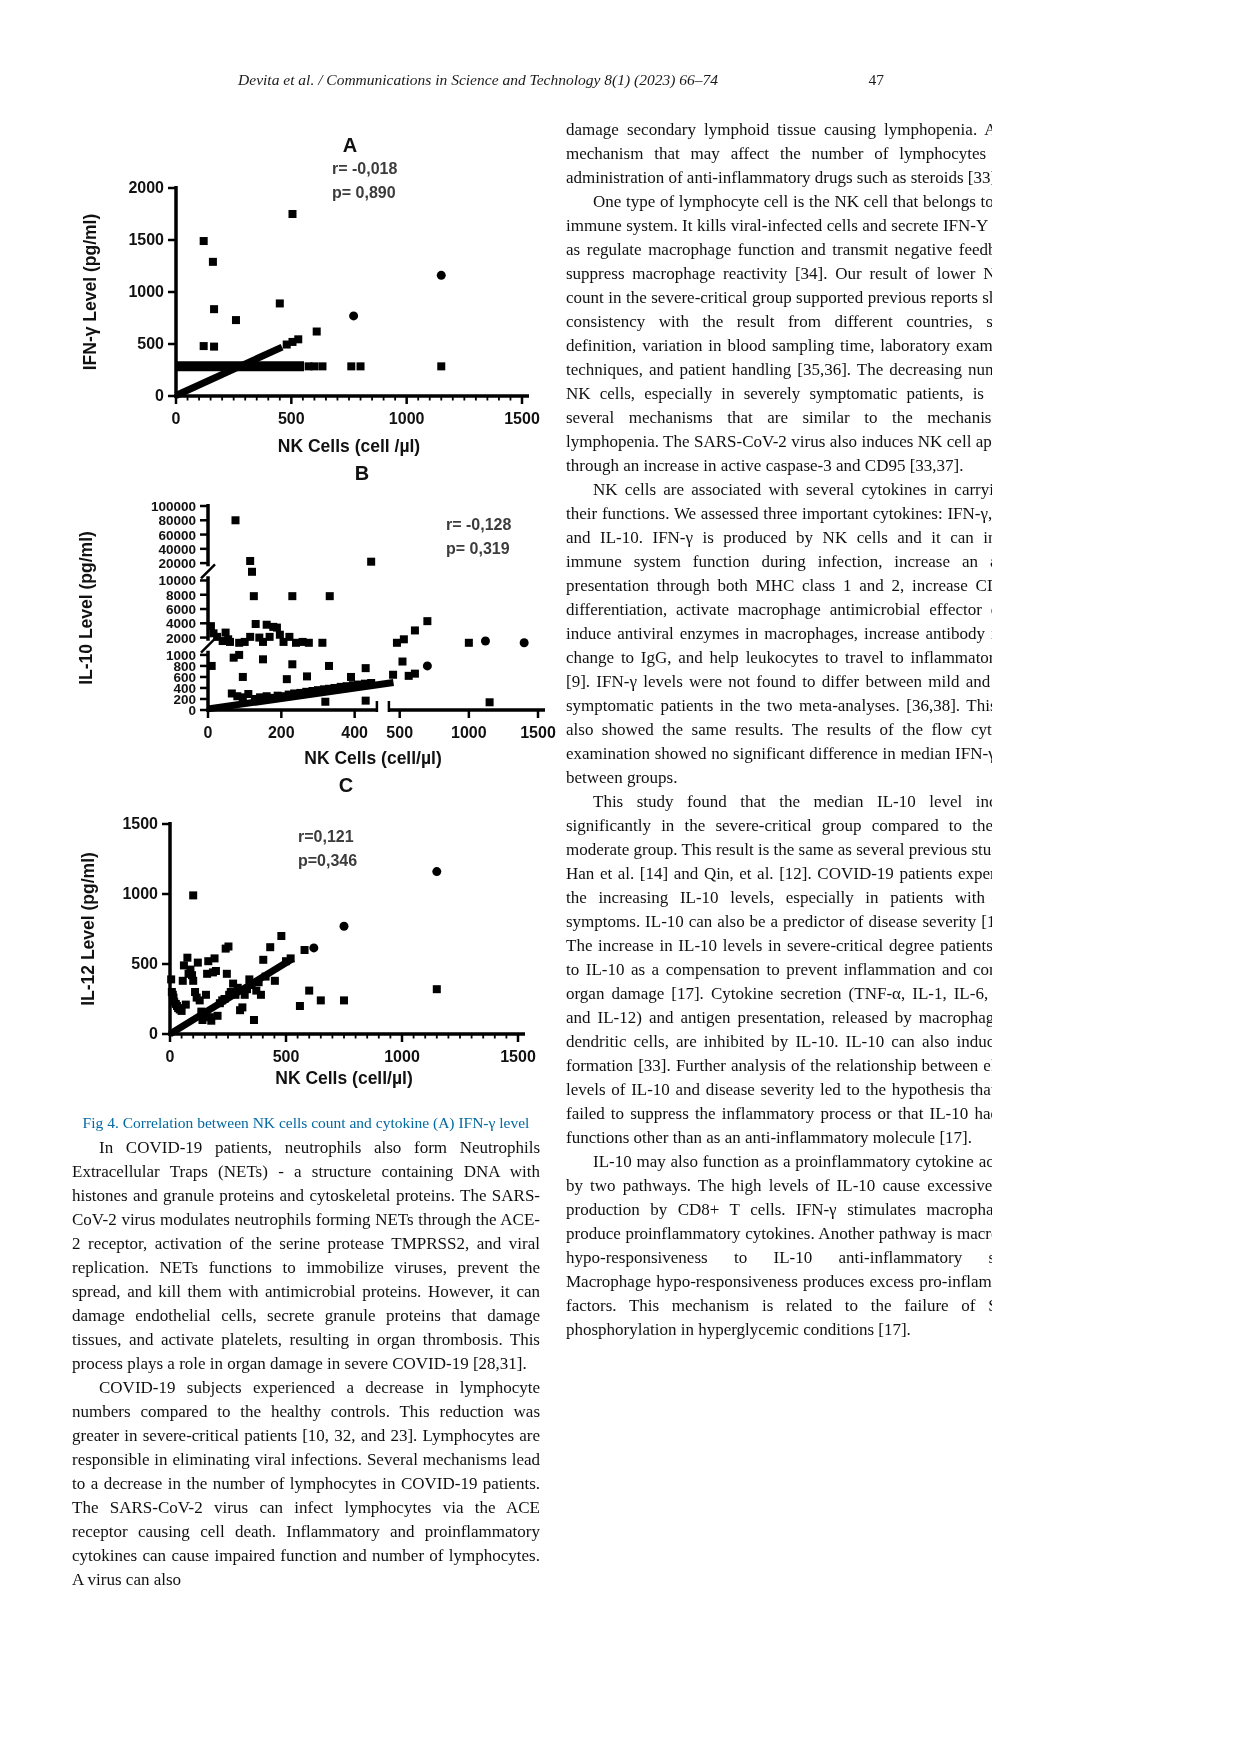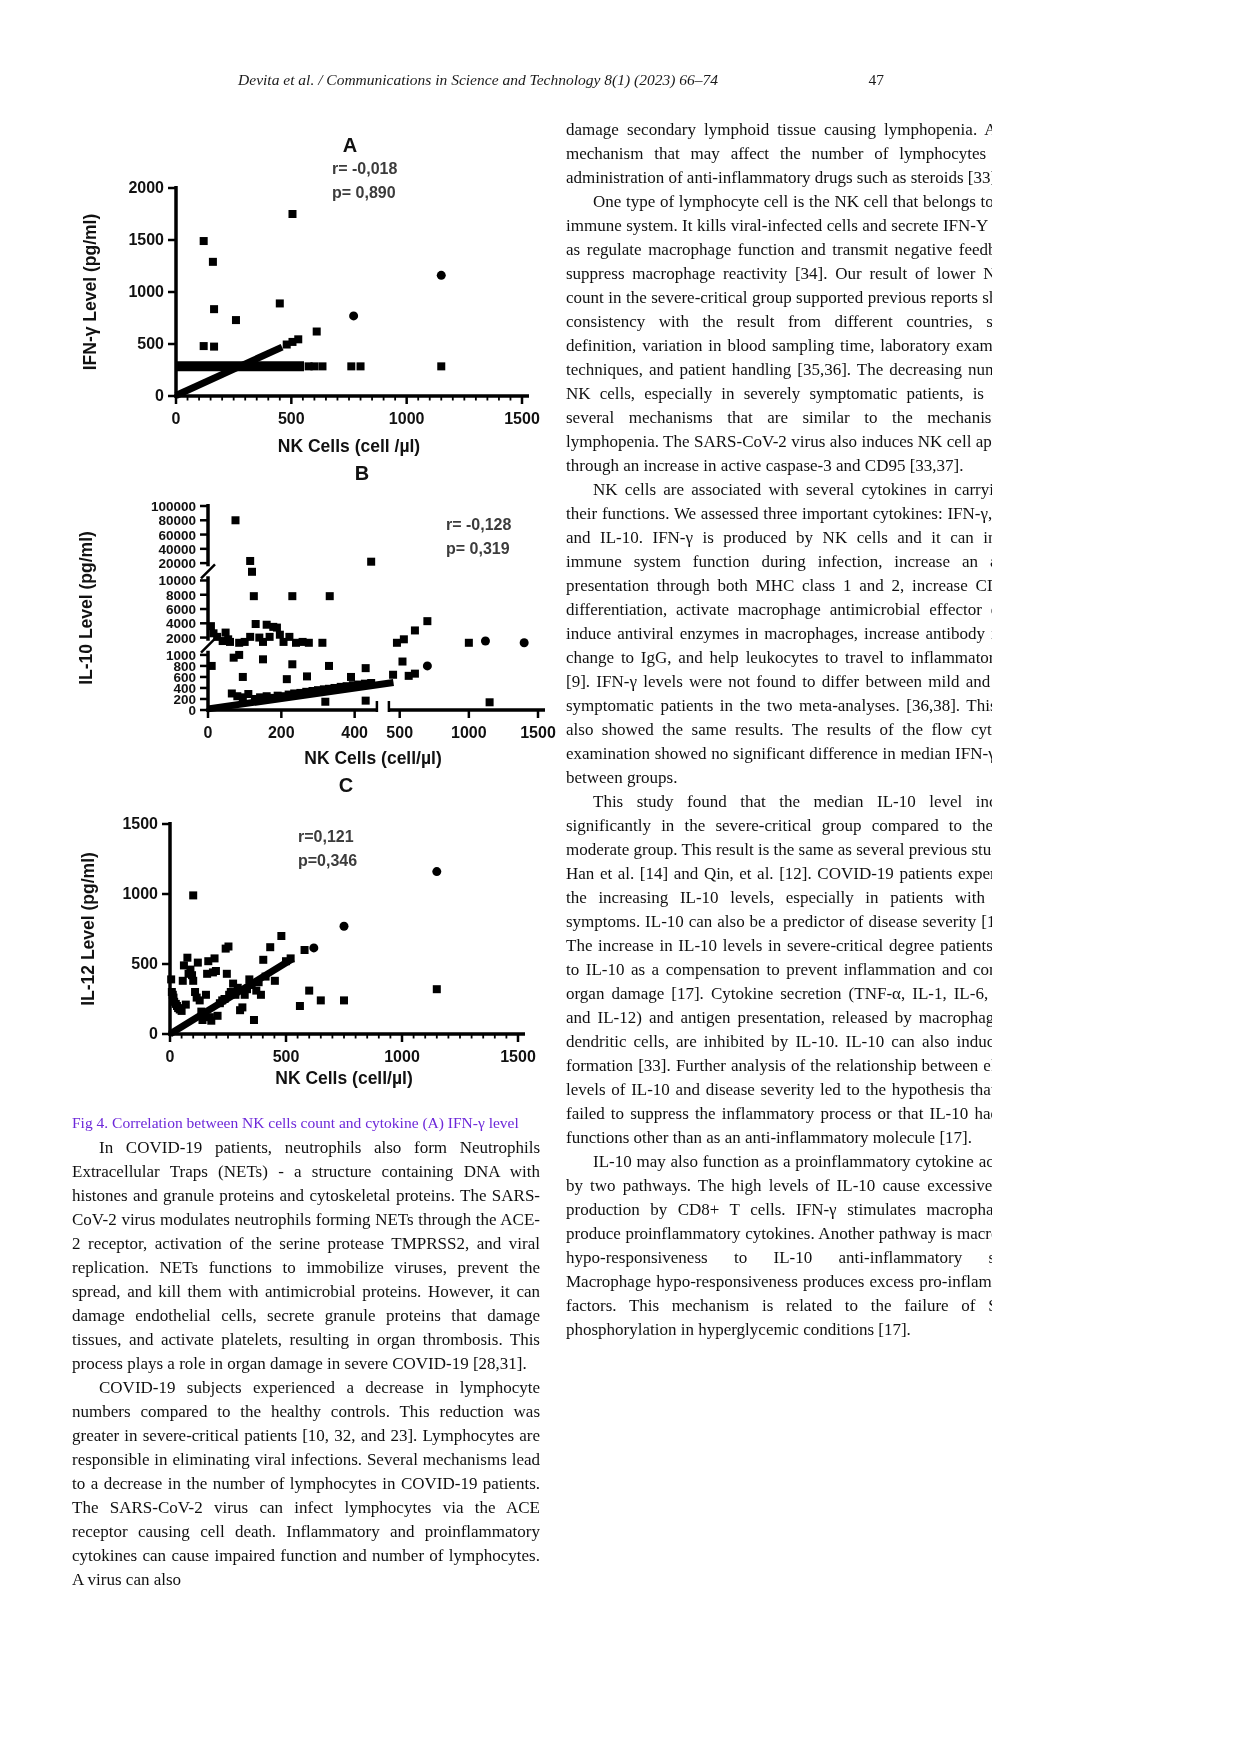--- a/index.html
+++ b/index.html
@@ -8,21 +8,21 @@
   .pg-header{position:relative;text-align:center;font-style:italic;font-size:15.5px;line-height:20px;margin-bottom:28px;color:#1a1a1a;}
   .pgnum{position:absolute;right:0;top:0;font-style:normal;}
   .cols{display:flex;gap:26px;align-items:flex-start;}
   .col-left{width:468px;flex:0 0 468px;}
   .col-right{width:474px;flex:0 0 474px;}
   .fig{margin:0;position:relative;height:978px;}
   .fig svg{position:absolute;left:0;overflow:visible;}
   #chartA{top:8px;}
   #chartB{top:348px;}
   #chartC{top:656px;}
-  .caption{font-size:15.5px;line-height:26px;text-align:left;margin-top:14px;color:#6d28d9;}
+  .caption{font-size:15.5px;line-height:26px;text-align:center;margin-top:14px;color:#0369a1;}
   .body-p{margin:0;font-size:17px;line-height:24px;text-align:justify;text-indent:27px;}
   .body-p.cont{text-indent:0;}
   
   .ax{stroke:#000;stroke-width:3.5;}
   .tick{stroke:#000;stroke-width:2.5;}
   .tickm{stroke:#000;stroke-width:1.8;}
   .brk{stroke:#000;stroke-width:2.5;}
   .ch-letter{font:700 20px "Liberation Sans",sans-serif;text-anchor:middle;fill:#111;}
   .xtick{font:700 16px "Liberation Sans",sans-serif;text-anchor:middle;fill:#111;}
   .ytick{font:700 16px "Liberation Sans",sans-serif;text-anchor:end;fill:#111;}

